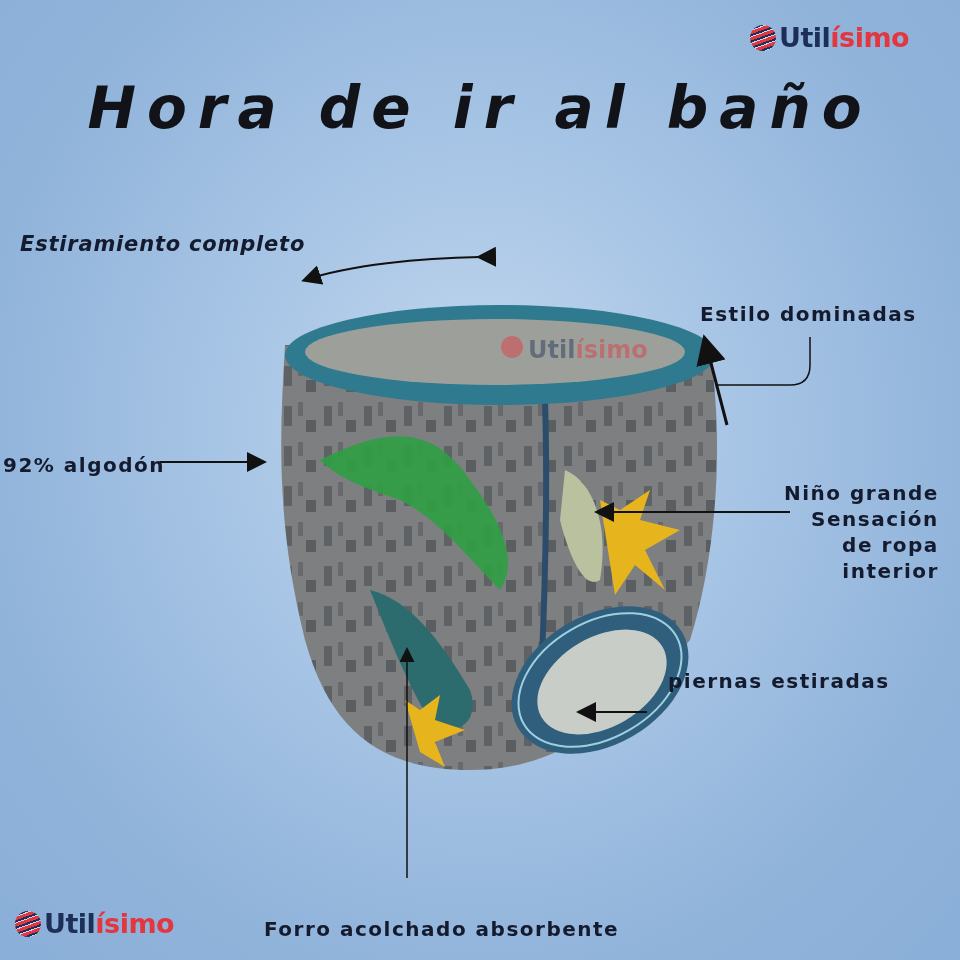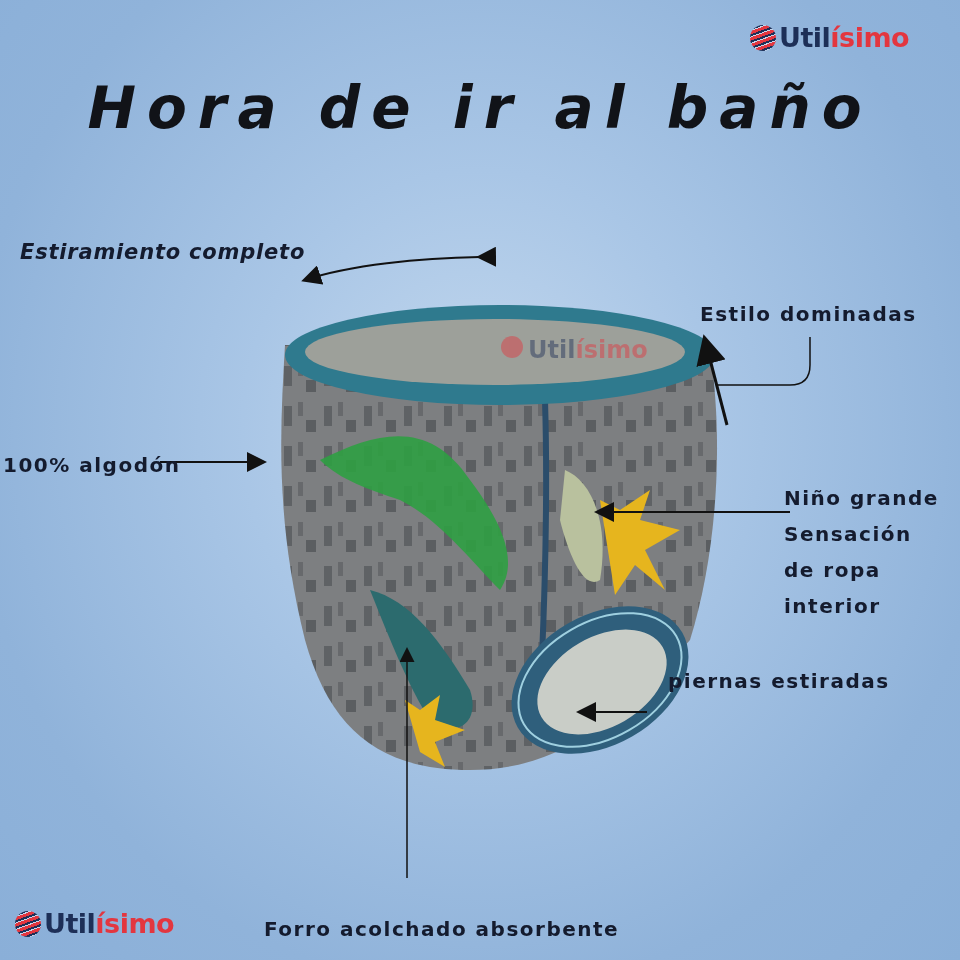--- a/index.html
+++ b/index.html
@@ -3,22 +3,22 @@
 <meta charset="utf-8">
 <style>
   html, body { margin:0; padding:0; }
   body { width:960px; height:960px; overflow:hidden; position:relative;
     background: radial-gradient(ellipse at 50% 45%, #c3d8ee 0%, #a9c6e6 35%, #90b3da 75%, #8aafd8 100%);
     font-family: "DejaVu Sans", sans-serif; color:#131a2b; }
   .abs { position:absolute; }
   .title { left:0; width:960px; top:74px; text-align:center; font-size:58px; font-weight:bold;
     font-style:italic; letter-spacing:11px; color:#111318; font-family:"DejaVu Sans", sans-serif; }
   .lbl { font-weight:bold; font-size:20px; letter-spacing:1.5px; color:#141b2e; white-space:nowrap; }
-  .lbl-italic { font-style:italic; letter-spacing:0.8px; font-size:21px;margin-top:8px; }
-  .multi { line-height:36px; white-space:pre-line; }
+  .lbl-italic { font-style:italic; letter-spacing:0.8px; font-size:21px; }
+  .multi { line-height:26px; white-space:pre-line;text-align:right; }
   .logo { display:flex; align-items:center; font-weight:bold; font-size:27px; letter-spacing:-0.5px; }
   .logo .u { color:#1d2f57; }
   .logo .r { color:#e3363f; }
   .globe { width:26px; height:26px; border-radius:50%; margin-right:3px;
     background: repeating-linear-gradient(160deg, #e3363f 0 3px, #1d2f57 3px 5px, #c7d6ea 5px 6px); }
   svg.overlay { position:absolute; left:0; top:0; }
 </style>
 </head>
 <body>
 
@@ -69,21 +69,21 @@
   <path d="M727,425 L705,340" stroke="#111" stroke-width="3" fill="none" marker-end="url(#ah)"></path>
   <path d="M810,337 L810,365 Q810,385 790,385 L718,385" stroke="#111" stroke-width="1.5" fill="none"></path>
   <path d="M160,462 L263,462" stroke="#111" stroke-width="2" fill="none" marker-end="url(#ah)"></path>
   <path d="M790,512 L598,512" stroke="#111" stroke-width="2" fill="none" marker-end="url(#ah)"></path>
   <path d="M647,712 L580,712" stroke="#111" stroke-width="2" fill="none" marker-end="url(#ah)"></path>
   <path d="M407,878 L407,650" stroke="#111" stroke-width="1.5" fill="none" marker-end="url(#ah)"></path>
 </svg>
 
 <div class="abs lbl lbl-italic" style="left:20px; top:232px;">Estiramiento completo</div>
 <div class="abs lbl" style="left:700px; top:302px;text-align:right;">Estilo dominadas</div>
-<div class="abs lbl" style="left:3px; top:453px;">100% algodón</div>
+<div class="abs lbl" style="left:3px; top:453px;">92% algodón</div>
 <div class="abs lbl multi" style="left:784px; top:480px;">Niño grande
 Sensación
 de ropa
 interior</div>
 <div class="abs lbl" style="left:668px; top:669px;">piernas estiradas</div>
 <div class="abs lbl" style="left:264px; top:917px;">Forro acolchado absorbente</div>
 
 <div class="abs logo" style="left:15px; top:908px;">
   <span class="globe"></span>
   <span class="u">Util</span>

